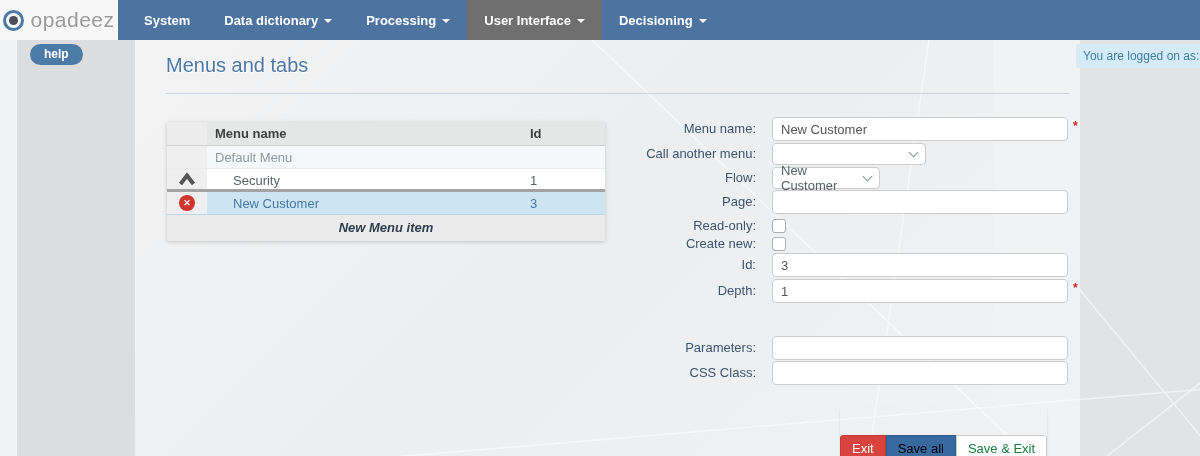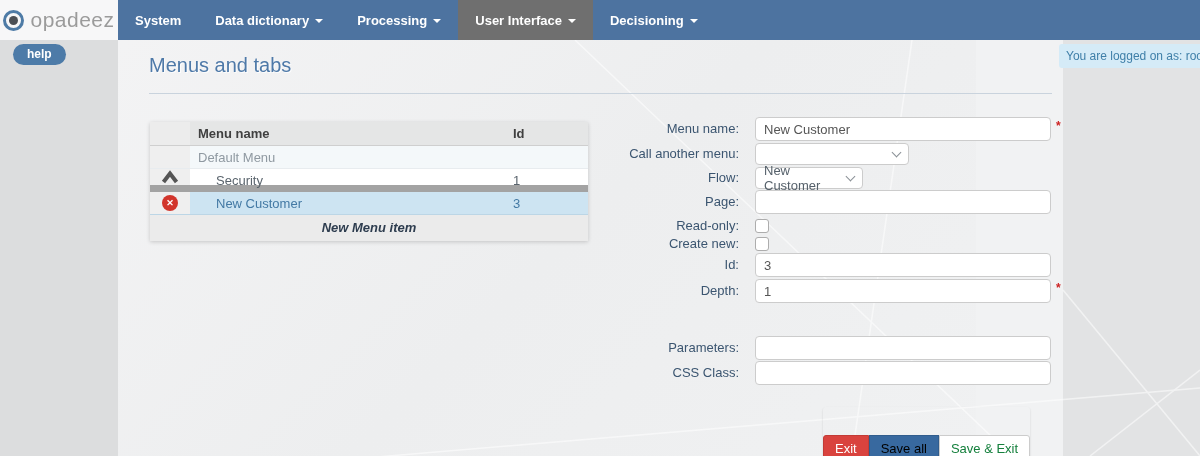--- a/index.html
+++ b/index.html
@@ -5,27 +5,27 @@
   * { margin:0; padding:0; box-sizing:border-box; }
   html,body { font-family:"Liberation Sans", sans-serif; }
   #app { position:relative; width:1200px; height:456px; overflow:hidden; background:#f1f2f3; }
 
   
   .navbar { position:absolute; top:0; left:0; width:1200px; height:40px; background:#4d73a0; display:flex; }
   .logo-box { width:118px; height:40px; background:#f7f7f8; display:flex; align-items:center; justify-content:center; gap:6px; }
   .logo-ring { width:21px; height:21px; border:3px solid #4e7ba6; border-radius:50%; display:flex; align-items:center; justify-content:center; }
   .logo-dot { width:9px; height:9px; background:#4b4f55; border-radius:50%; }
   .logo-text { font-size:21px; font-weight:300; color:#9b9b9b; letter-spacing:0.5px; }
-  .nav-items { display:flex; }
+  .nav-items { display:flex;margin-left:9px; }
   .nav-item { display:flex; align-items:center; gap:6px; padding:0 17px; color:#fff; font-size:13px; font-weight:bold; cursor:pointer; }
   .nav-item.active { background:#6f6f6f; }
   .caret-down { width:0; height:0; border-left:4px solid transparent; border-right:4px solid transparent; border-top:4px solid #fff; margin-top:2px; }
 
   
-  .main { position:absolute; top:40px; left:0; width:976px; height:416px;
+  .main { position:absolute; top:40px; left:17px; width:976px; height:416px;
           background:linear-gradient(135deg,#f4f4f5 0%,#edeeef 55%,#f0f1f2 100%); }
   .left-strip  { position:absolute; left:0; top:0; width:118px; height:416px; background:#dcddde; }
   .right-strip { position:absolute; left:1063px; top:0; width:137px; height:416px; background:#e2e3e4; }
   .pattern { position:absolute; left:0; top:0; pointer-events:none; }
 
   .help-pill { position:absolute; left:13px; top:4px; background:#4d7ba8; color:#fff; font-size:12px; font-weight:bold;
                padding:3px 14px 4px; border-radius:12px; cursor:pointer; }
   .info-box { position:absolute; left:1059px; top:4px; background:#d5ebf7; color:#3f7fa8; font-size:12px;
               padding:5px 7px; border-radius:3px; white-space:nowrap; }
 
@@ -36,21 +36,21 @@
   
   .menu-table { position:absolute; left:150px; top:82px; width:438px; background:#fff;
                 box-shadow:0 1px 4px rgba(0,0,0,.18); font-size:13px; }
   .t-row { display:grid; grid-template-columns:40px 315px 83px; }
   .t-cell { padding:5px 8px; line-height:13px; height:23px; }
   .t-head .t-cell { background:#e5e6e6; font-weight:bold; color:#404040; border-bottom:1px solid #cfcfcf; height:24px; }
   .t-head .gutter { background:#ececec; }
   .gutter { background:#efefef; display:flex; align-items:center; justify-content:center; padding:0; }
   .row-default .t-cell { background:#f4f8fa; color:#8f99a1; border-bottom:1px solid #e8ecef; }
   .row-default .name { padding-left:8px; }
-  .row-plain .t-cell { background:#fff; color:#5a646d; border-bottom:7px solid #a3a3a3; }
+  .row-plain .t-cell { background:#fff; color:#5a646d; border-bottom:3px solid #a3a3a3; }
   .row-plain .name { padding-left:26px; }
   .row-selected .t-cell { background:#cde4f2; color:#4379a4; border-bottom:1px solid #bcd6e6; }
   .row-selected .name { padding-left:26px; }
   .row-default .gutter, .row-plain .gutter, .row-selected .gutter { background:#efefef; }
   .t-footer { background:#ebebeb; text-align:center; padding:5px 0 6px; font-weight:bold; font-style:italic; color:#2e3d4f; cursor:pointer; }
   .delete-icon { width:16px; height:16px; background:#d2352c; border-radius:50%; color:#fff; font-size:9px; font-weight:bold;
                  display:flex; align-items:center; justify-content:center; cursor:pointer; }
   .chevron-up-icon { cursor:pointer; display:flex; }
 
   

